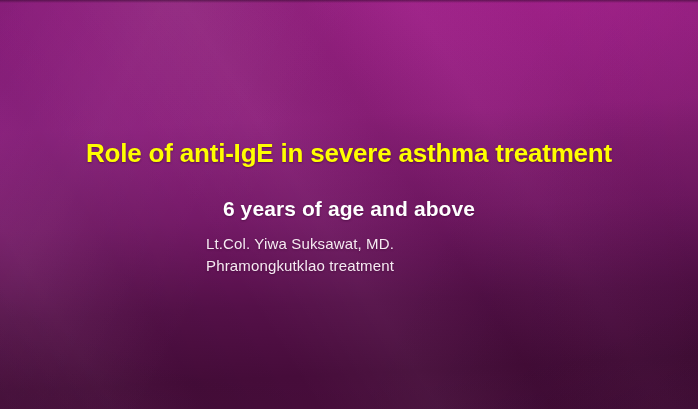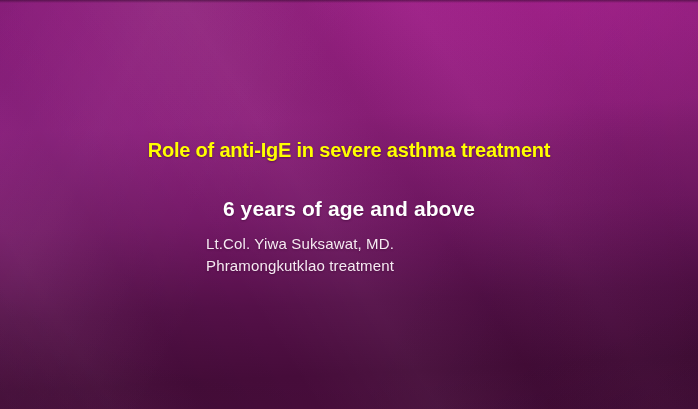--- a/index.html
+++ b/index.html
@@ -100,21 +100,21 @@
     z-index: 5;
   }
 
   #title {
     position: absolute;
     top: 139px;
     left: 0;
     width: 698px;
     text-align: center;
     color: #ffff00;
-    font-size: 20px;
+    font-size: 26px;
     font-weight: bold;
     letter-spacing: -0.2px;
     line-height: 1.1;
     white-space: nowrap;
     text-shadow: 0 1px 2px rgba(60,6,50,0.55);
   }
 
   #subtitle {
     position: absolute;
     top: 197px;

